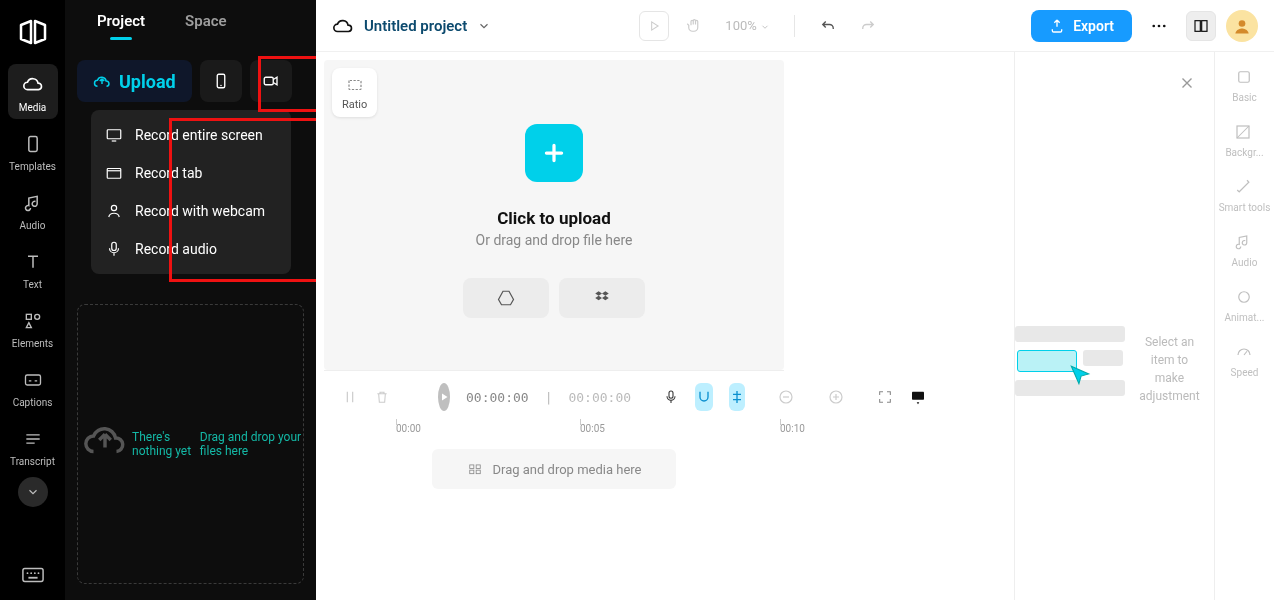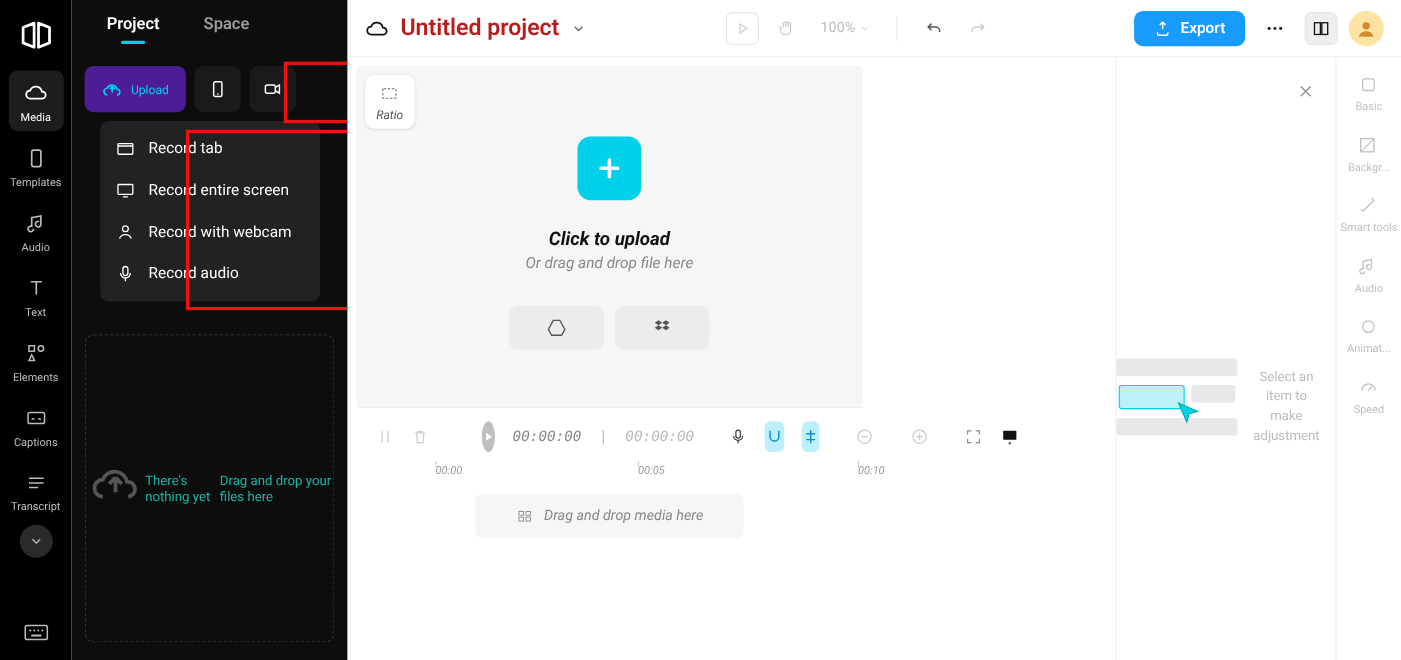--- a/index.html
+++ b/index.html
@@ -20,50 +20,50 @@
 .rail-kbd { width:30px; height:30px; display:flex; align-items:center; justify-content:center; margin-bottom:10px; cursor:pointer; }
 
 
 .panel { width:251px; background:#0d0d0d; padding:12px 12px 0; position:relative; }
 .panel-tabs { display:flex; gap:40px; padding:0 20px 10px; }
 .ptab { color:#9d9d9d; font-size:15px; font-weight:600; cursor:pointer; position:relative; padding-bottom:8px;}
 .ptab.active { color:#fff;text-align:center; }
 .ptab.active::after { content:""; position:absolute; bottom:-2px; left:50%; transform:translateX(-50%); width:22px; height:3px; background:#00d0ea; border-radius:2px; }
 
 .upload-row { display:flex; gap:8px; margin-top:12px; margin-bottom:8px; }
-.upload-btn { flex:0 0 auto; background:#4c1d95; color:#00d0ea; border:none; border-radius:8px; padding:10px 16px; display:flex; align-items:center; gap:8px; font-size:11px; font-weight:400; cursor:pointer; }
+.upload-btn { flex:0 0 auto; background:#0f172a; color:#00d0ea; border:none; border-radius:8px; padding:10px 16px; display:flex; align-items:center; gap:8px; font-size:18px; font-weight:700; cursor:pointer; }
 .sq-btn { width:42px; height:42px; background:#1a1a1a; border:none; border-radius:8px; display:flex; align-items:center; justify-content:center; cursor:pointer; }
 .hl-red { position:absolute; border:3px solid #e11; pointer-events:none; }
 .hl1 { top:56px; left:193px; width:110px; height:56px; }
 .hl2 { top:118px; left:104px; width:192px; height:164px; }
 
 .menu { background:#222; border-radius:8px; padding:6px 0; margin-left:14px; width:200px; }
 .menu-item { display:flex; align-items:center; gap:12px; padding:10px 14px; color:#fff; font-size:14px; cursor:pointer; }
 
 .empty-box { margin-top:30px; height:280px; border:1px dashed #3a3a3a; border-radius:8px; display:flex; flex-direction:row; align-items:center; justify-content:flex-end; color:#14b8a6; font-size:12px; }
 .empty-box .big-icn { margin-bottom:12px; }
 
 
 .main { flex:1; background:#fff; display:flex; flex-direction:column; position:relative; }
 .topbar { height:52px; display:flex; align-items:center; padding:0 16px; gap:10px; border-bottom:1px solid #f0f0f0; }
 .title-wrap { display:flex; align-items:center; gap:10px; }
-.title-name { font-size:21px; font-weight:600; color:#b91c1c; }
+.title-name { font-size:15px; font-weight:600; color:#0c4a6e; }
 .chev { color:#666; }
 .tb-spacer { flex:1; }
 .tb-ghost { width:30px; height:30px; display:flex; align-items:center; justify-content:center; cursor:pointer; border-radius:6px; }
 .tb-ghost.boxed { border:1px solid #e5e5e5; }
 .zoom { color:#bbb; font-size:13px; margin:0 6px; }
 .divider-v { width:1px; height:22px; background:#e6e6e6; margin:0 8px; }
 .export-btn { background:#179bff; color:#fff; border:none; border-radius:8px; padding:8px 18px; display:flex; align-items:center; gap:8px; font-size:14px; font-weight:600; cursor:pointer; }
 .avatar { width:32px; height:32px; border-radius:50%; background:#fbe3a1; display:flex; align-items:center; justify-content:center; cursor:pointer; }
 .more-btn { width:34px; height:34px; display:flex; align-items:center; justify-content:center; cursor:pointer; }
 
 .stage-row { flex:1; display:flex; position:relative; }
 .stage { flex:1; position:relative; }
-.canvas { position:absolute; top:8px; left:8px; right:230px; bottom:0; background:#fff;font-style:italic; }
+.canvas { position:absolute; top:8px; left:8px; right:230px; bottom:0; background:#fff; }
 .canvas-inner { position:relative; height:310px; background:#f6f6f6; border-radius:4px; margin-left:0; }
 .ratio-chip { position:absolute; top:8px; left:8px; background:#fff; border-radius:8px; padding:8px 10px 6px; box-shadow:0 1px 3px rgba(0,0,0,.1); display:flex; flex-direction:column; align-items:center; cursor:pointer; }
 .ratio-lbl { font-size:11px; color:#555; margin-top:4px; }
 .plus-btn { width:58px; height:58px; background:#00d0ea; border-radius:12px; display:flex; align-items:center; justify-content:center; cursor:pointer; position:absolute; top:64px; left:50%; transform:translateX(-50%); }
 .upload-text { position:absolute; top:148px; left:50%; transform:translateX(-50%); text-align:center; }
 .upload-text .l1 { font-size:17px; font-weight:700; color:#111; }
 .upload-text .l2 { font-size:14px; color:#888; margin-top:4px; }
 .cloud-btns { position:absolute; top:218px; left:50%; transform:translateX(-50%); display:flex; gap:10px; }
 .cloud-btn { width:86px; height:40px; background:#ececec; border:none; border-radius:8px; display:flex; align-items:center; justify-content:center; cursor:pointer; }
 
@@ -221,34 +221,34 @@
               <path d="M15 10l5-3v10l-5-3" fill="none" stroke="#fff" stroke-width="1.8"></path>
             </svg>
           </span>
       </button>
     </div>
 
     <div class="menu">
       <div class="menu-item">
         <span>
             <svg width="18" height="18" viewBox="0 0 24 24">
+              <rect x="3" y="5" width="18" height="12" rx="1" fill="none" stroke="#fff" stroke-width="1.6"></rect>
+              <path d="M9 20h6" stroke="#fff" stroke-width="1.6"></path>
+            </svg>
+          </span>
+        <span>Record entire screen</span>
+      </div>
+      <div class="menu-item">
+        <span>
+            <svg width="18" height="18" viewBox="0 0 24 24">
               <rect x="3" y="6" width="18" height="13" rx="1" fill="none" stroke="#fff" stroke-width="1.6"></rect>
               <path d="M3 9h18" stroke="#fff" stroke-width="1.6"></path>
             </svg>
           </span>
         <span>Record tab</span>
-      </div>
-      <div class="menu-item">
-        <span>
-            <svg width="18" height="18" viewBox="0 0 24 24">
-              <rect x="3" y="5" width="18" height="12" rx="1" fill="none" stroke="#fff" stroke-width="1.6"></rect>
-              <path d="M9 20h6" stroke="#fff" stroke-width="1.6"></path>
-            </svg>
-          </span>
-        <span>Record entire screen</span>
       </div>
       <div class="menu-item">
         <span>
             <svg width="18" height="18" viewBox="0 0 24 24">
               <circle cx="12" cy="8" r="3.5" fill="none" stroke="#fff" stroke-width="1.6"></circle>
               <path d="M5 20c1-4 5-5 7-5s6 1 7 5" fill="none" stroke="#fff" stroke-width="1.6"></path>
             </svg>
           </span>
         <span>Record with webcam</span>
       </div>

